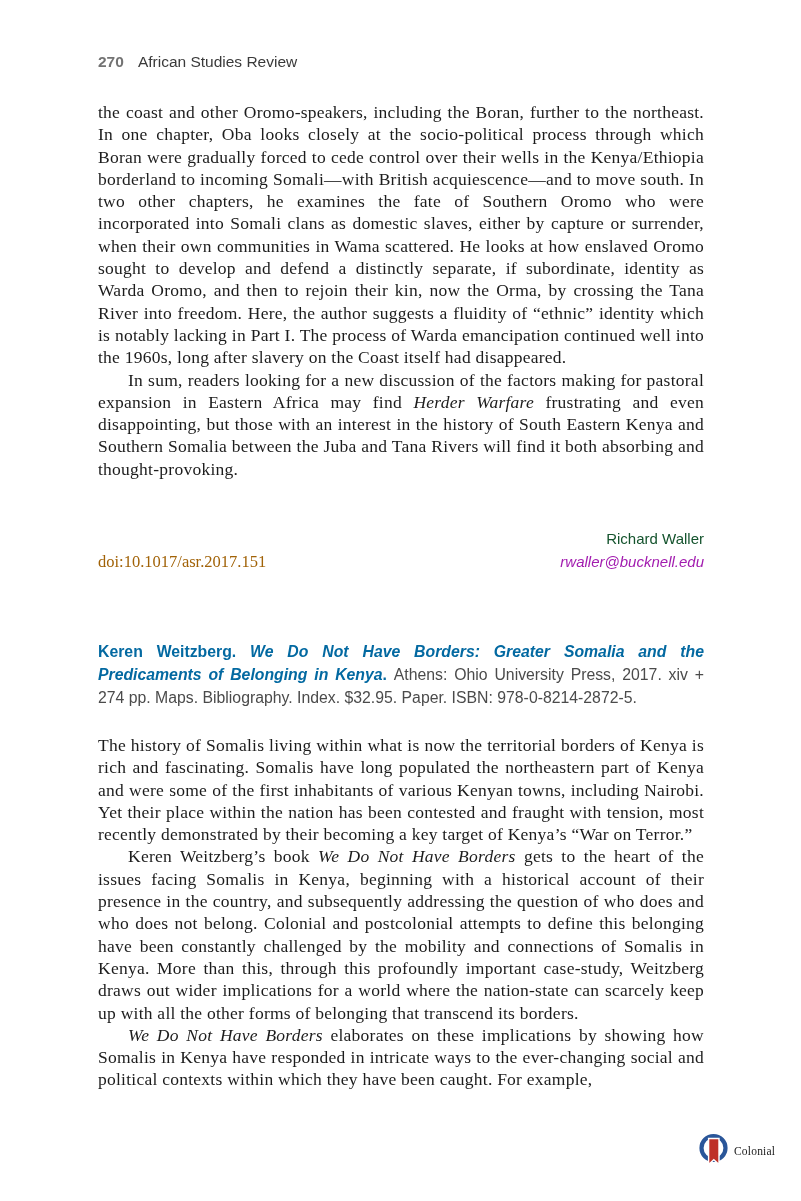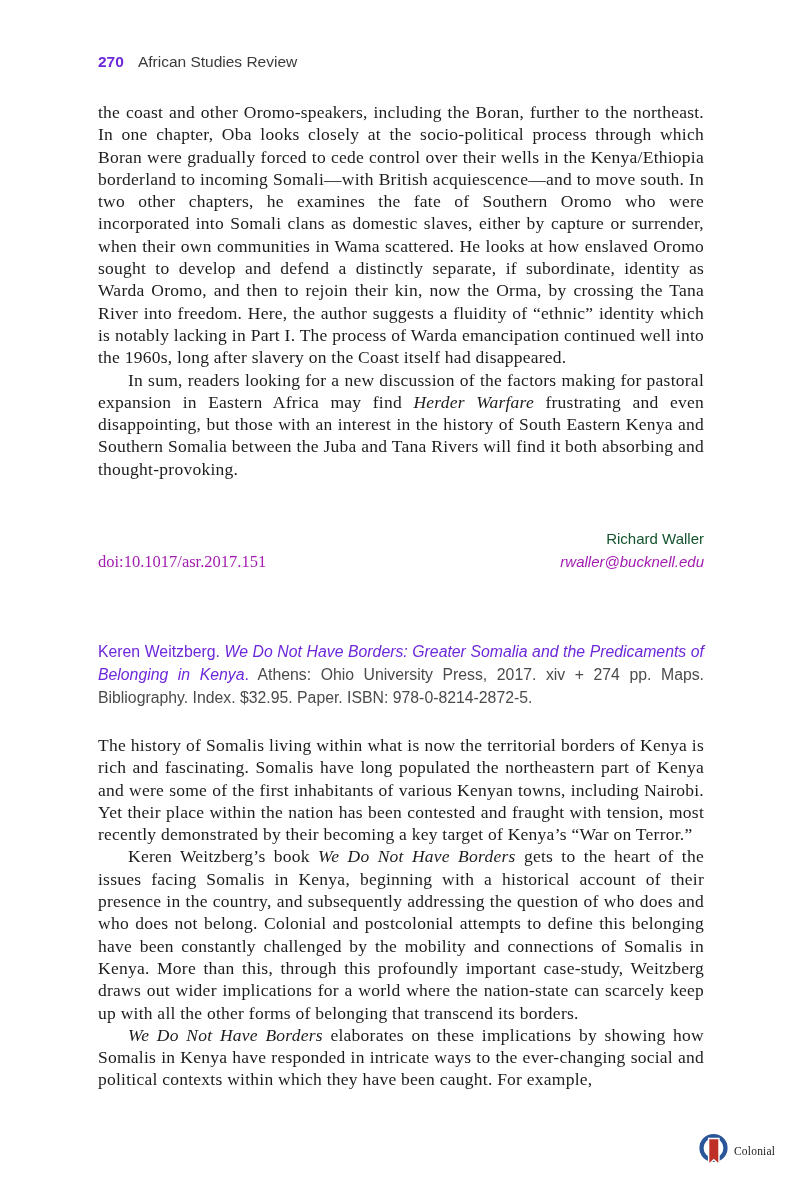--- a/index.html
+++ b/index.html
@@ -19,21 +19,21 @@
 
   
   .running-header {
     top: 53px;
     display: flex;
     align-items: baseline;
     gap: 14px;
     font-family: "Liberation Sans", sans-serif;
     font-size: 15.5px;
   }
-  .page-number { font-weight: 700; color: #6d28d9; }
+  .page-number { font-weight: 700; color: #737373; }
   .journal-title { color: #3a3a3a; }
 
   
   .bodytext {
     font-family: "Liberation Serif", serif;
     font-size: 17.5px;
     line-height: 22.3px;
     color: #1c1c1c;
     text-align: justify;
     letter-spacing: 0.25px;
@@ -55,39 +55,39 @@
   }
   .sig-row {
     display: flex;
     justify-content: space-between;
     align-items: baseline;
     line-height: 23px;
   }
   .doi {
     font-family: "Liberation Serif", serif;
     font-size: 16.5px;
-    color: #a21caf;
+    color: #a16207;
   }
   .sig-email {
     font-family: "Liberation Sans", sans-serif;
     font-style: italic;
     font-size: 15px;
     color: #a21caf;
   }
 
   
   .book-heading {
     top: 640px;
     font-family: "Liberation Sans", sans-serif;
     font-size: 15.8px;
     line-height: 23px;
     text-align: justify;
     color: #4b4b4b;
   }
-  .book-heading span.b { font-weight: 400; color: #6d28d9; }
+  .book-heading span.b { font-weight: 700; color: #0369a1; }
   span.i { font-style: italic; }
   span.b { font-weight: 700; }
 
   
   .crossmark {
     position: absolute;
     left: 698px;
     top: 1133px;
     display: flex;
     align-items: center;

